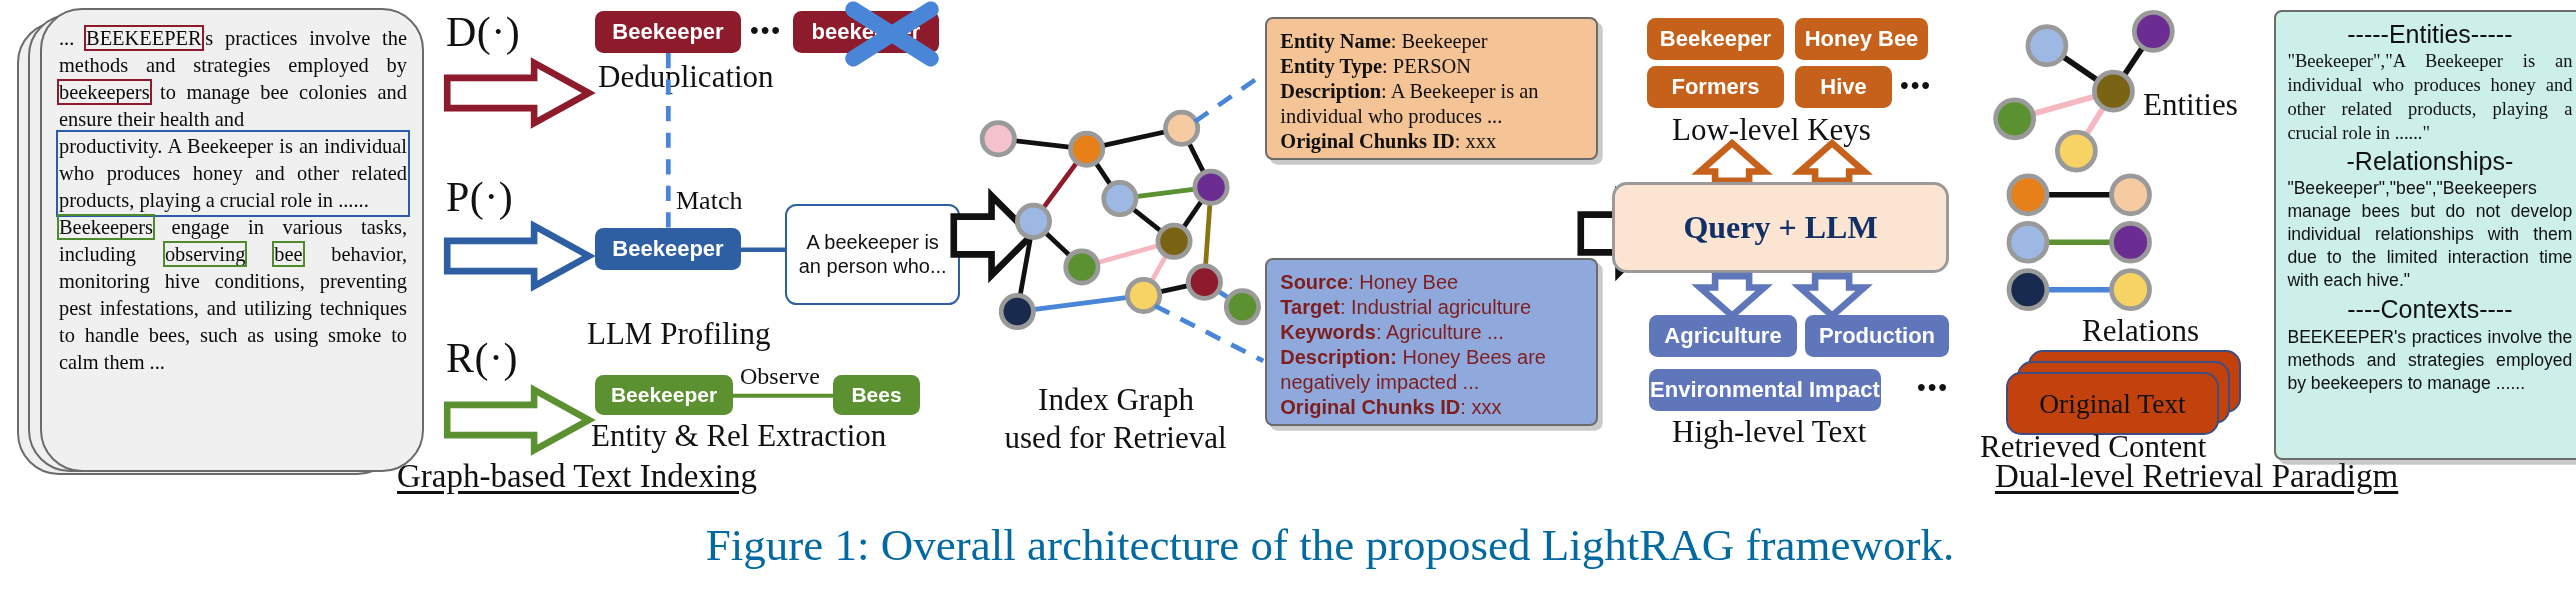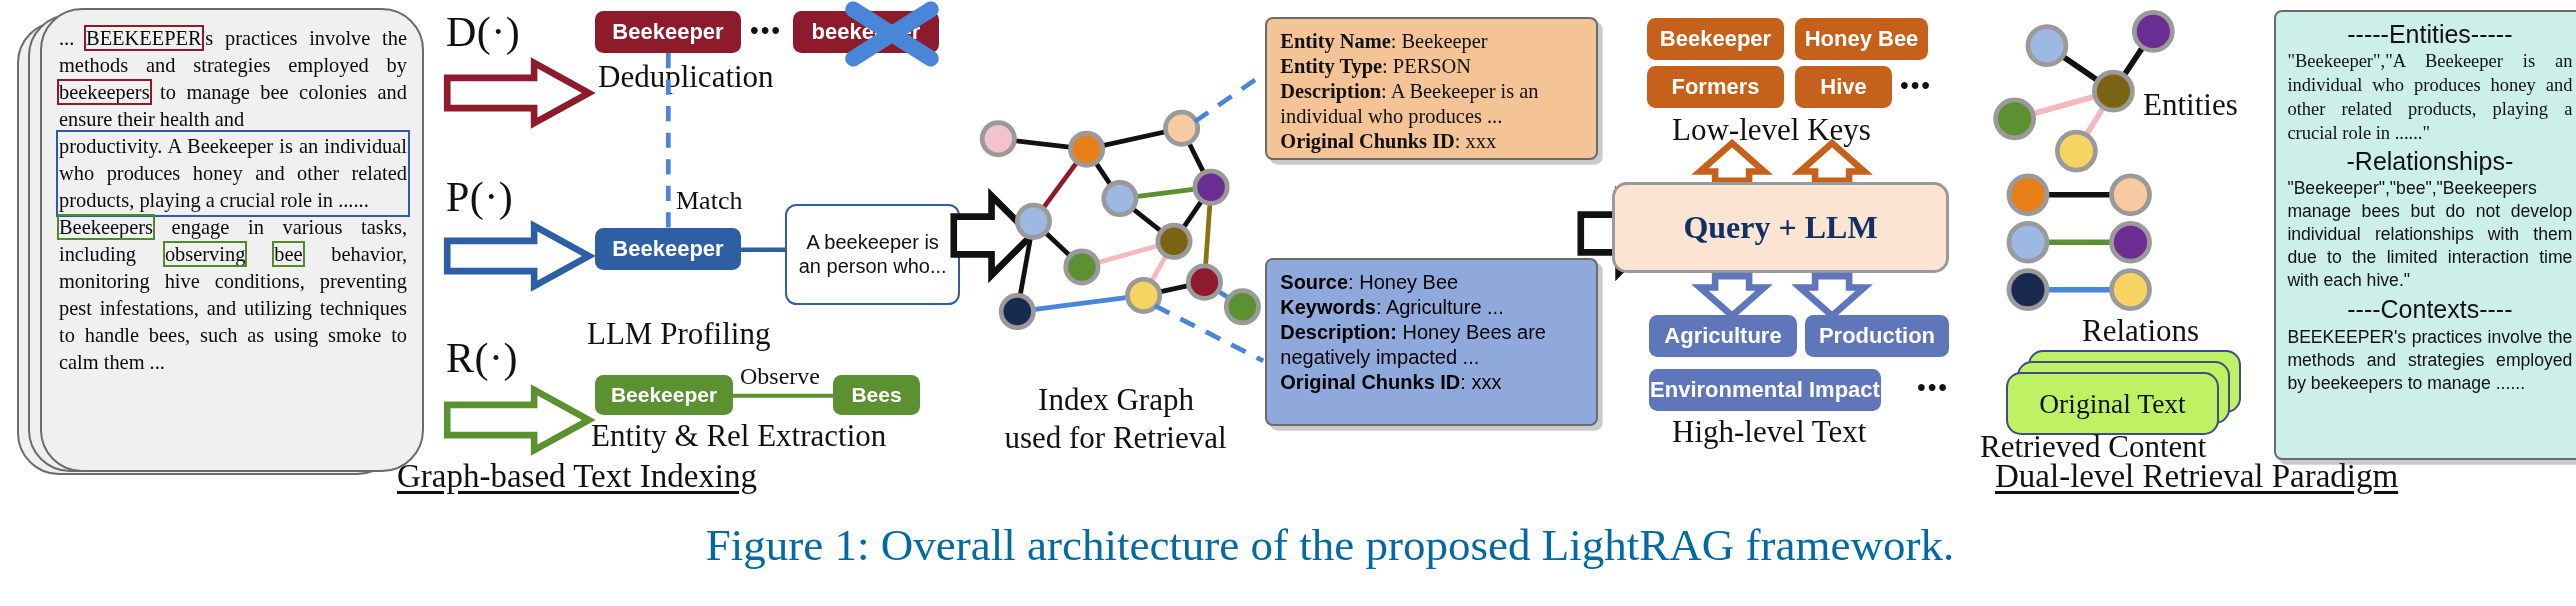--- a/index.html
+++ b/index.html
@@ -49,21 +49,21 @@
   .card.teal{background:#ccefe9;}
   .card .ln{margin:0;}
   .card b{font-weight:700;}
 
   
   #query-llm{position:absolute;border:3.8px solid #9a9a9a;border-radius:15px;background:#fbe5d2;
     display:flex;align-items:center;justify-content:center;
     font-family:"Liberation Serif",serif;font-weight:700;font-size:32px;color:#123066;}
 
   
-  .txtcard{position:absolute;border:2.8px solid #3d4f82;border-radius:15px;background:#bef264;}
+  .txtcard{position:absolute;border:2.8px solid #3d4f82;border-radius:15px;background:#c2410c;}
 
   .ul{text-decoration:underline;text-underline-offset:3.8px;}
   #caption{position:absolute;left:0;top:519px;width:2576px;text-align:center;
     font-size:45px;color:#0369a1;font-family:"Liberation Serif",serif;padding-left:42px;}
   svg{overflow:visible;}
 </style>
 </head>
 <body>
 
 <div id="stage">
@@ -191,22 +191,23 @@
   <div class="abs cap" style="left:988px;top:382px;font-size:31px;text-align:center;width:256px;">Index Graph</div>
   <div class="abs cap" style="left:959px;top:420px;font-size:31px;text-align:center;width:313px;">used for Retrieval</div>
 
   <div class="card orange" style="left:1265px;top:17px;width:302px;height:129px;padding:9.5px 13.3px 0;font-size:20.4px;line-height:25px;color:#111;">
     <p class="ln"><b>Entity Name</b>: <span>Beekeeper</span></p>
     <p class="ln"><b>Entity Type</b>: <span>PERSON</span></p>
     <p class="ln"><b>Description</b>: <span>A Beekeeper is an individual who produces ...</span></p>
     <p class="ln"><b>Original Chunks ID</b>: <span>xxx</span></p>
   </div>
 
-  <div class="card blue san" style="left:1265px;top:258px;width:302px;height:154px;padding:9.5px 13.3px 0;font-size:20px;line-height:25px;color:#000000;">
+  <div class="card blue san" style="left:1265px;top:258px;width:302px;height:154px;padding:9.5px 13.3px 0;font-size:20px;line-height:25px;color:#7f1d1d;">
     <p class="ln"><b>Source</b>: <span>Honey Bee</span></p>
+    <p class="ln"><b>Target</b>: <span>Industrial agriculture</span></p>
     <p class="ln"><b>Keywords</b>: <span>Agriculture ...</span></p>
     <p class="ln"><b>Description:</b> <span>Honey Bees are negatively impacted ...</span></p>
     <p class="ln"><b>Original Chunks ID</b>: <span>xxx</span></p>
   </div>
 
   <svg class="abs" style="left:1577px;top:188px;" width="85" height="91" viewBox="0 0 90 96">
     <polygon points="4,28 44,28 44,6 86,48 44,90 44,68 4,68" fill="#ffffff" stroke="#111111" stroke-width="7" stroke-linejoin="miter"></polygon>
   </svg>
 
   <div class="nodebox nb-orange" style="left:1647px;top:18px;width:137px;height:42px;font-size:22px;">Beekeeper</div>

